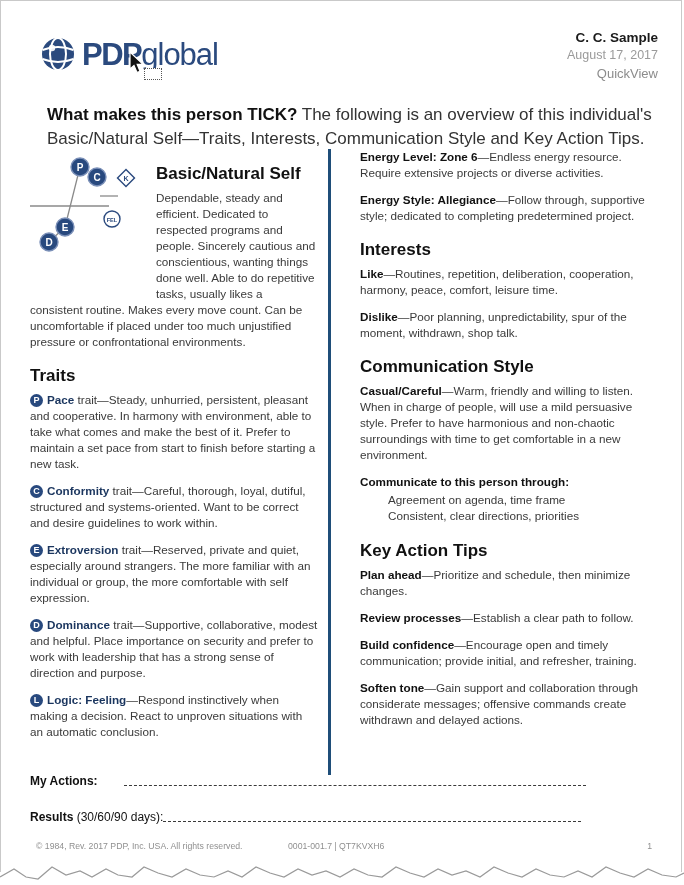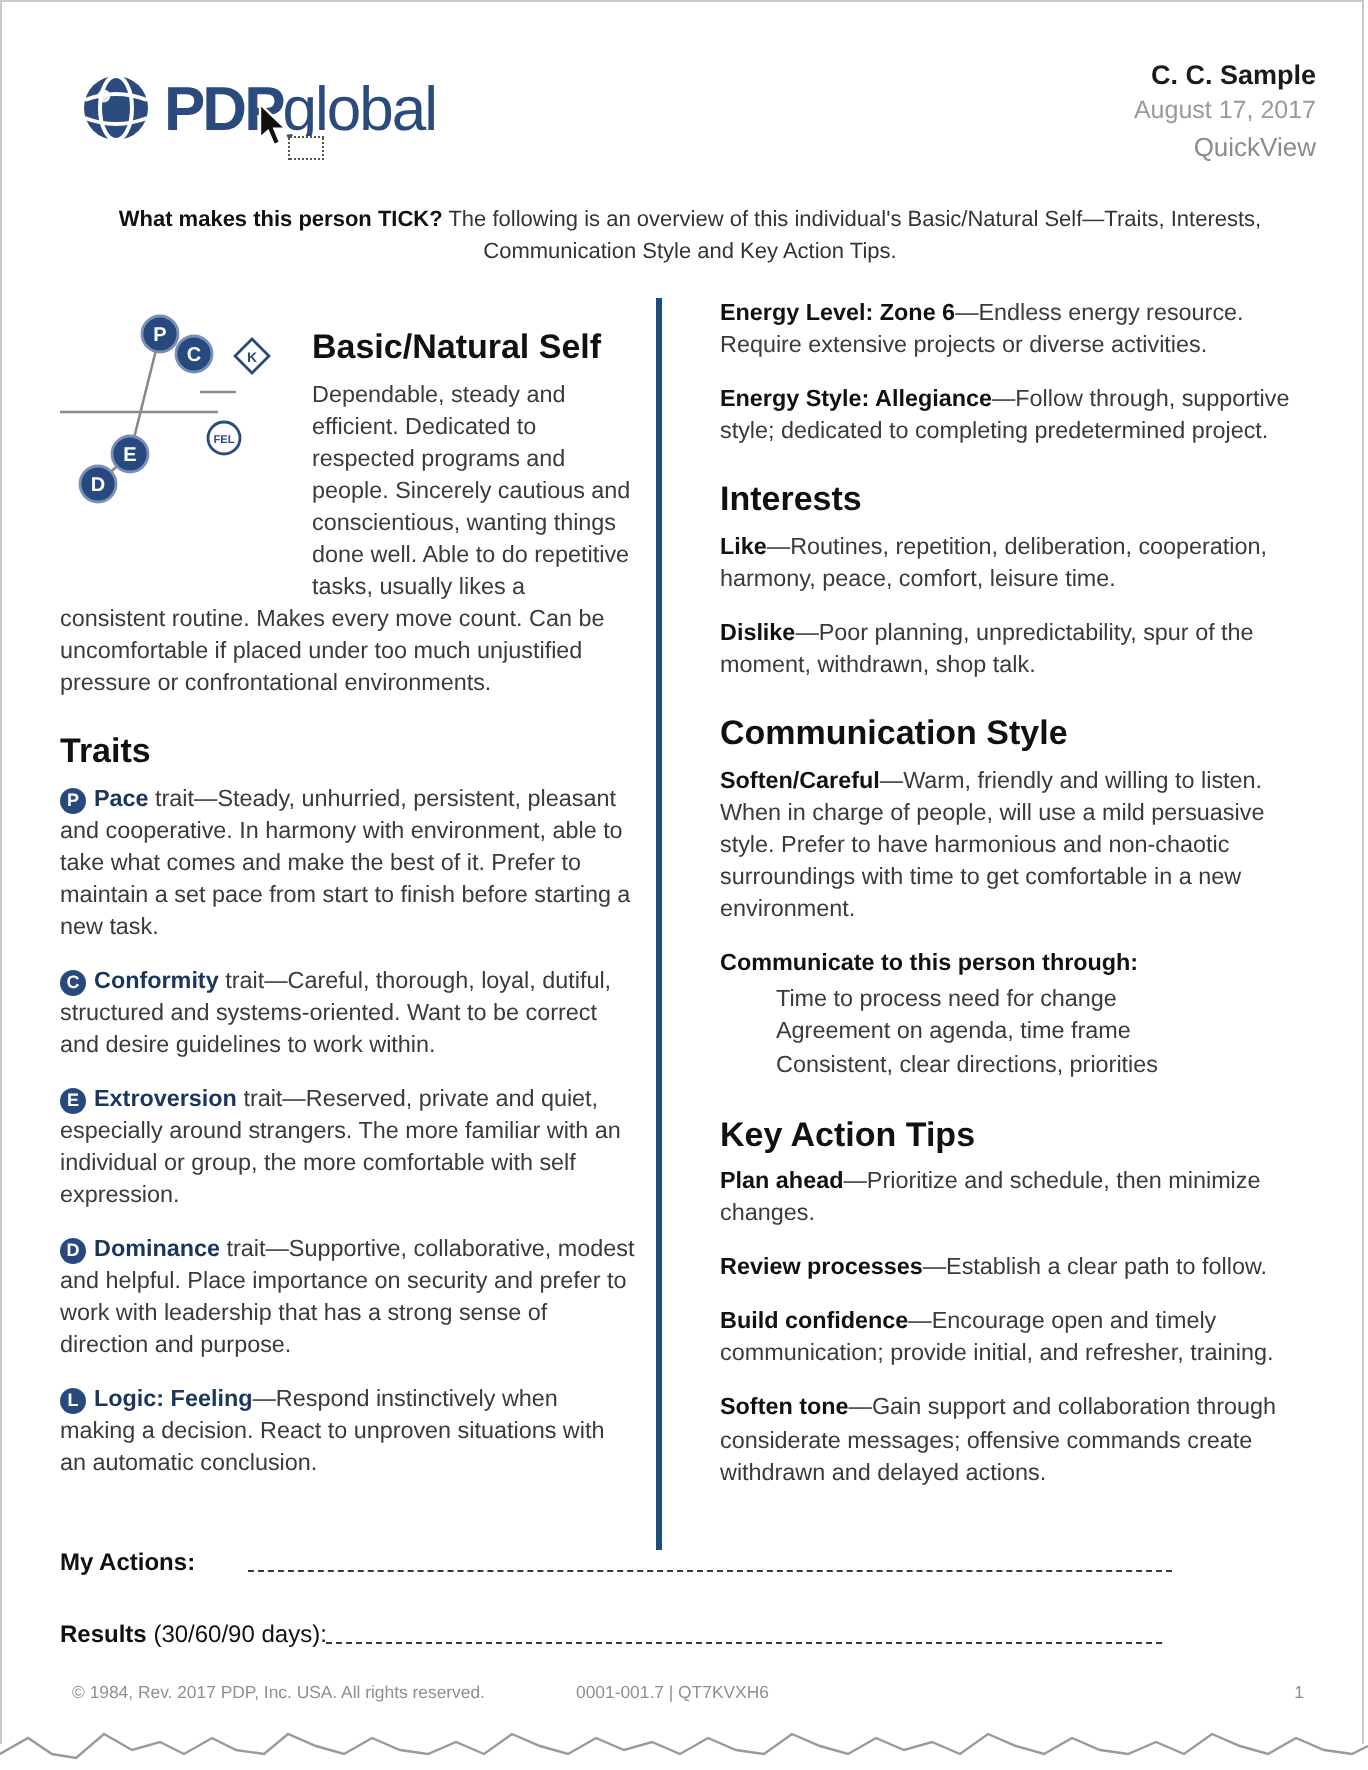--- a/index.html
+++ b/index.html
@@ -12,21 +12,21 @@
   .logo-text b{font-weight:bold;letter-spacing:-1.5px;}
   .logo-text .lite{font-weight:normal;}
   .who{position:absolute;right:26px;top:28px;text-align:right;line-height:1.42;}
   .who .nm{font-size:13.5px;font-weight:bold;color:#1a1a1a;}
   .who .dt{font-size:12.5px;color:#9a9a9a;}
   .who .rt{font-size:13px;color:#8c8c8c;}
   .cursor{position:absolute;left:129px;top:51px;}
   .marquee{position:absolute;left:144px;top:68px;width:16px;height:10px;border:1px dotted #555;background:#fff;}
 
   
-  .intro{position:absolute;left:31px;top:103px;width:628px;font-size:11px;line-height:1.42;color:#333;text-align:center;}
+  .intro{position:absolute;left:47px;top:103px;width:628px;font-size:17px;line-height:1.42;color:#333;}
   .intro b{color:#111;}
 
   
   .cols{position:absolute;left:30px;top:149px;width:630px;display:flex;align-items:flex-start;}
   .col-left{width:288px;}
   .divider{width:3px;height:626px;background:#1f4e79;margin-left:10px;flex:none;}
   .col-right{flex:1;padding-left:29px;}
 
   h3{font-size:17px;font-weight:bold;color:#111;margin:17px 0 6px 0;line-height:1.1;}
   h3.first{margin-top:16px;}
@@ -165,27 +165,26 @@
     <h3>Interests</h3>
     <p>
       <b>Like</b><span>—Routines, repetition, deliberation, cooperation, harmony, peace, comfort, leisure time.</span>
     </p>
     <p>
       <b>Dislike</b><span>—Poor planning, unpredictability, spur of the moment, withdrawn, shop talk.</span>
     </p>
 
     <h3>Communication Style</h3>
     <p>
-      <b>Soften/Careful</b><span>—Warm, friendly and willing to listen. When in charge of people, will use a mild persuasive style. Prefer to have harmonious and non-chaotic surroundings with time to get comfortable in a new environment.</span>
+      <b>Casual/Careful</b><span>—Warm, friendly and willing to listen. When in charge of people, will use a mild persuasive style. Prefer to have harmonious and non-chaotic surroundings with time to get comfortable in a new environment.</span>
     </p>
     <p style="margin-bottom:2px;">
       <b>Communicate to this person through:</b>
     </p>
     <ul class="through-list">
-      <li>Time to process need for change</li>
       <li>Agreement on agenda, time frame</li>
       <li>Consistent, clear directions, priorities</li>
     </ul>
 
     <h3>Key Action Tips</h3>
     <p>
       <b>Plan ahead</b><span>—Prioritize and schedule, then minimize changes.</span>
     </p>
     <p>
       <b>Review processes</b><span>—Establish a clear path to follow.</span>

